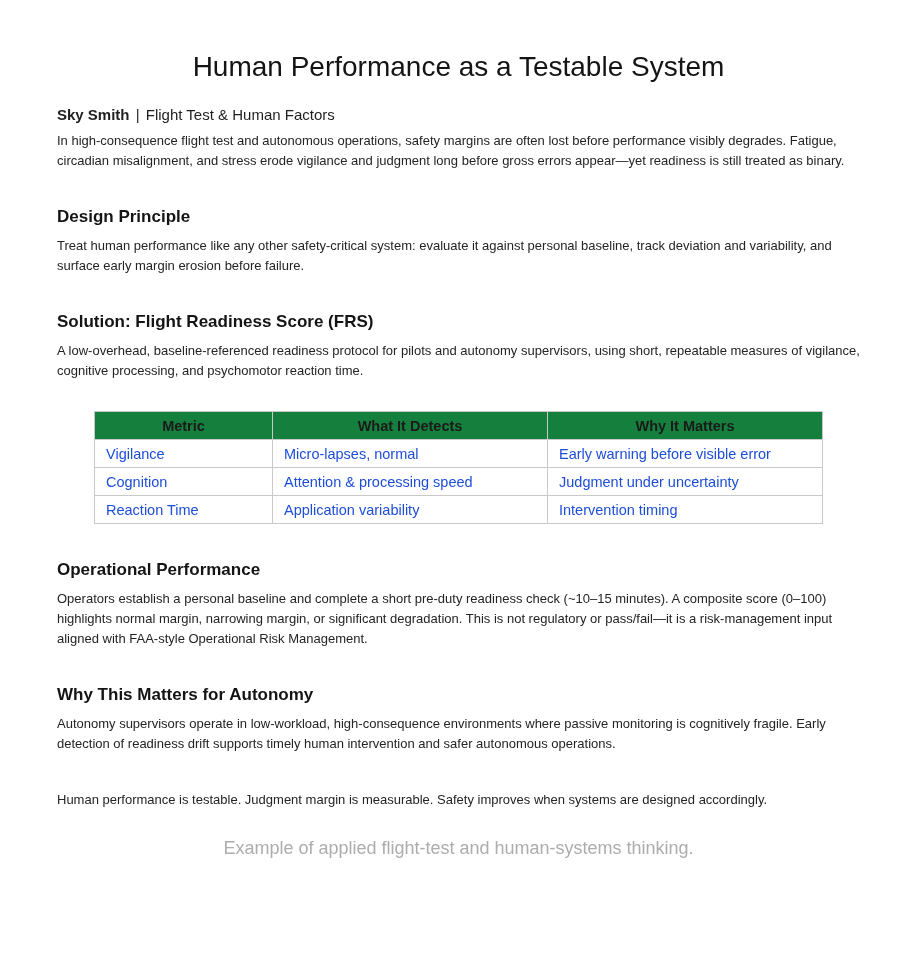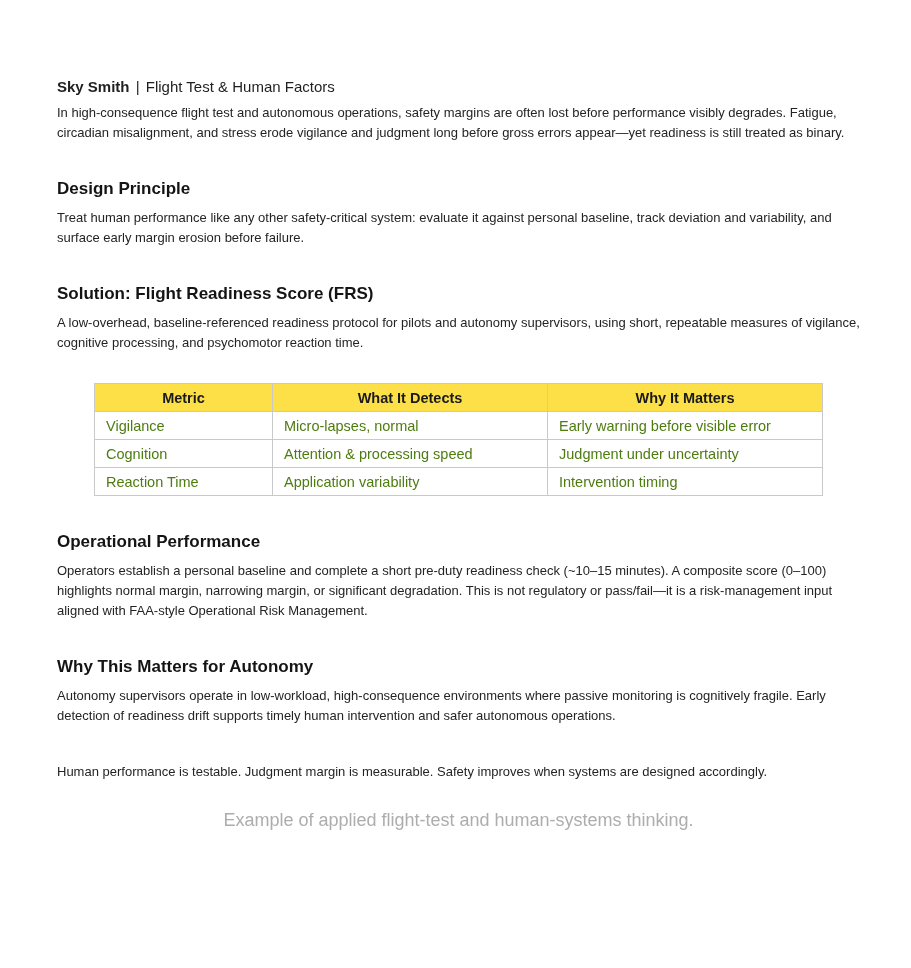--- a/index.html
+++ b/index.html
@@ -16,21 +16,21 @@
     overflow: hidden;
   }
   .doc-title {
     text-align: center;
     font-size: 28px;
     font-weight: 400;
     color: #141414;
     line-height: 34px;
   }
   .byline {
-    margin-top: 28px;
+    margin-top: 22px;
     font-size: 15px;
     color: #1f1f1f;
   }
   .byline .name { font-weight: 700; }
   .byline .sep { margin: 0 2px; }
   .section-heading {
     margin-top: 35px;
     font-size: 17px;
     font-weight: 700;
     color: #141414;
@@ -50,48 +50,49 @@
     border-collapse: collapse;
     table-layout: fixed;
   }
   .frs-table th, .frs-table td {
     border: 1px solid #c9c9c9;
     font-size: 14.5px;
     padding: 5px 11px;
     height: 28px;
   }
   .frs-table th {
-    background: #fde047;
+    background: #15803d;
     font-weight: 700;
     text-align: center;
     color: #1a1a1a;
   }
   .frs-table td {
     text-align: left;
     font-weight: 400;
-    color: #4d7c0f;
+    color: #1d4ed8;
   }
   .frs-table col.c1 { width: 178px; }
   .frs-table col.c2 { width: 275px; }
   .frs-table col.c3 { width: 275px; }
   .closing {
     margin-top: 36px;
   }
   .footer-note {
     margin-top: 28px;
     text-align: center;
     font-size: 18px;
     color: #adadad;
   }
 </style>
 </head>
 <body>
 
 <div class="page">
 
+  <h1 class="doc-title">Human Performance as a Testable System</h1>
 
   <div class="byline">
     <span class="name">Sky Smith</span>
     <span class="sep">|</span>
     <span class="role">Flight Test &amp; Human Factors</span>
   </div>
 
   <p class="body-text">In high-consequence flight test and autonomous operations, safety margins are often lost before performance visibly degrades. Fatigue, circadian misalignment, and stress erode vigilance and judgment long before gross errors appear—yet readiness is still treated as binary.</p>
 
   <h2 class="section-heading">Design Principle</h2>

